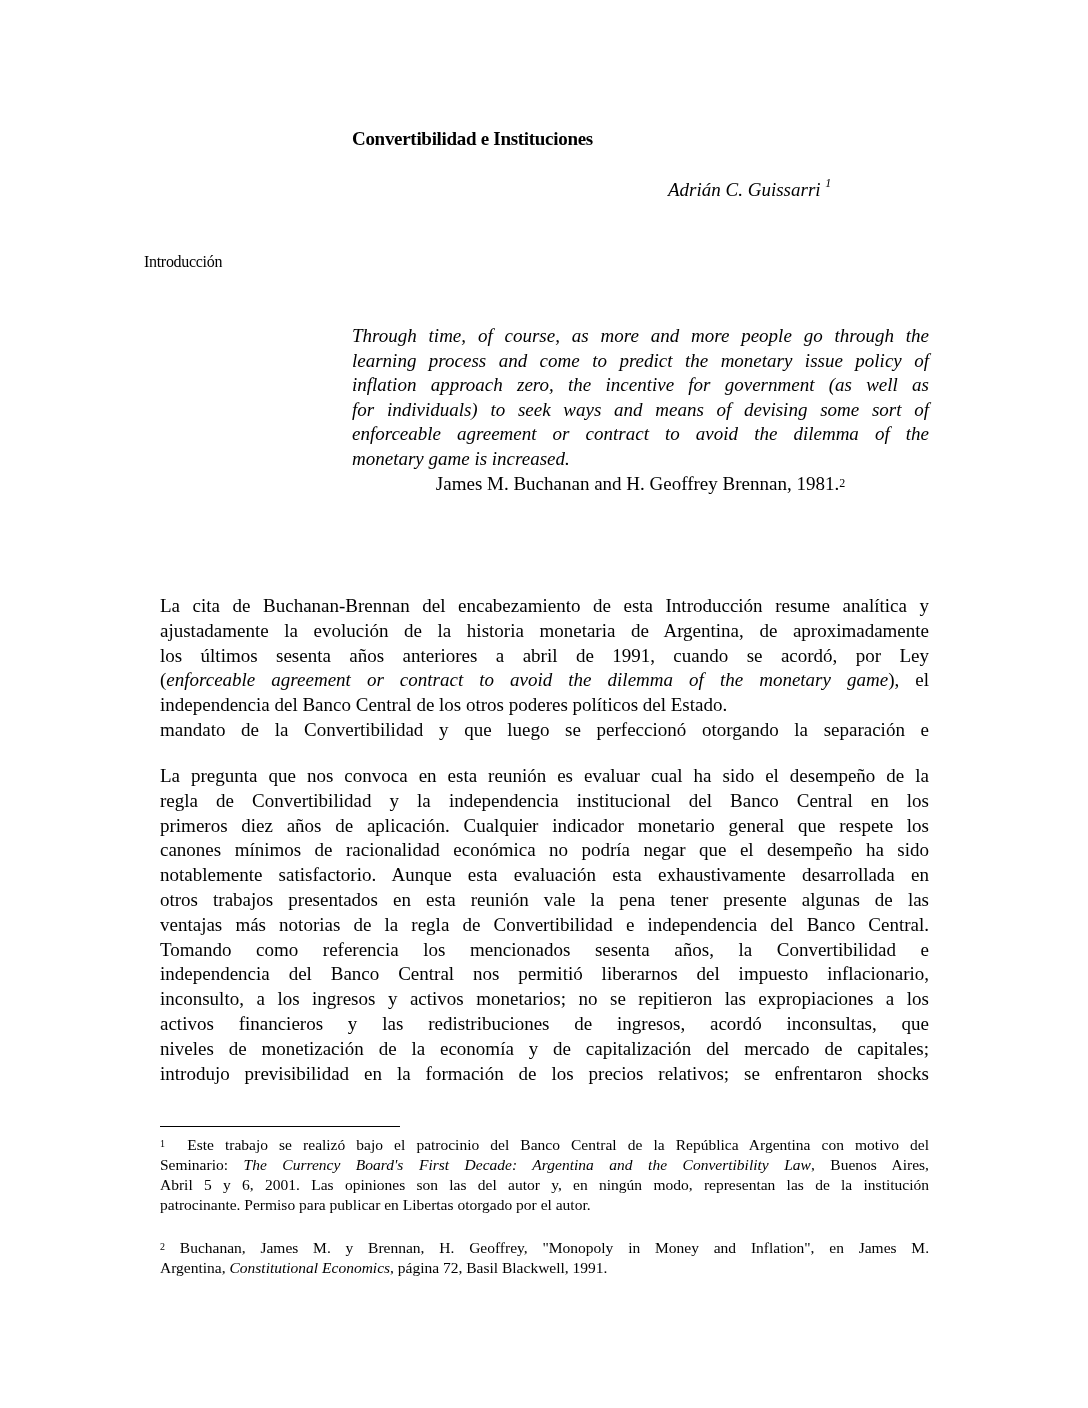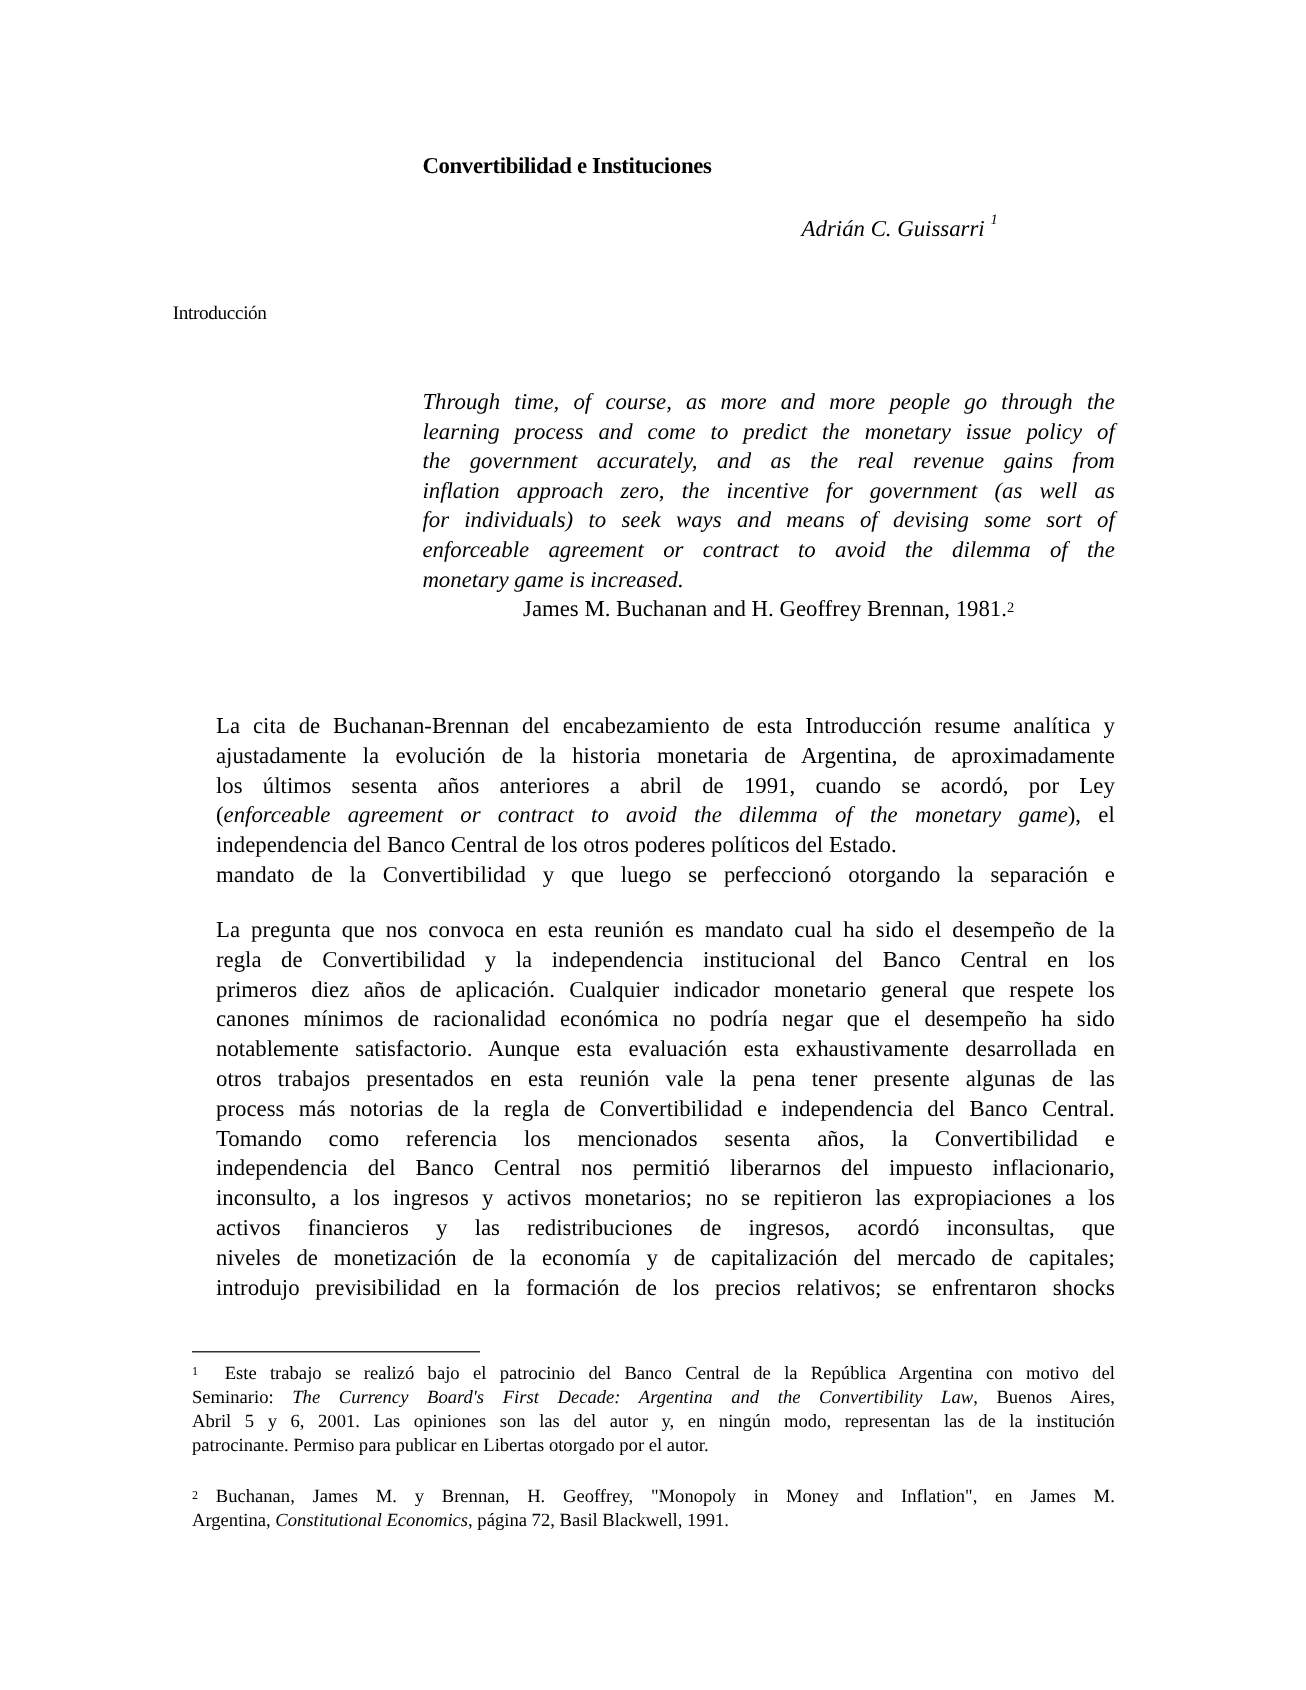--- a/index.html
+++ b/index.html
@@ -9,21 +9,21 @@
   .title { left: 352px; top: 128px; font-size: 19px; font-weight: bold; white-space: nowrap; letter-spacing: -0.3px; }
   .author { left: 668px; top: 178px; font-size: 19px; font-weight: normal; font-style: italic; white-space: nowrap; }
   .author sup { font-size: 12px; position: relative; top: -2px; }
   .intro-h { left: 144px; top: 253px; font-size: 16px; font-weight: normal; letter-spacing: -0.3px; }
   .quote { left: 352px; top: 324px; width: 577px; font-size: 19px; line-height: 24.6px; }
   .quote .line { display: block; text-align: justify; text-align-last: justify; height: 24.6px; font-style: italic; }
   .quote .line.last { text-align-last: left; }
   .quote .cite { display: block; font-style: normal; height: 24.6px; text-align: center; }
   .quote sup, .para sup { font-size: 12px; position: relative; top: -3px; vertical-align: baseline; }
   .para { left: 160px; width: 769px; font-size: 19px; line-height: 24.8px; }
-  .para .line { display: block; text-align: justify; text-align-last: justify; height: 24.8px; white-space: nowrap; overflow: visible; margin-left: 20px; }
+  .para .line { display: block; text-align: justify; text-align-last: justify; height: 24.8px; white-space: nowrap; overflow: visible; }
   .para .line.last { text-align-last: left; }
   .para i { font-style: italic; }
   .p1 { top: 594px; }
   .p2 { top: 764px; }
   .rule { left: 160px; top: 1126px; width: 240px; height: 1px; background: #000; }
   .fn { left: 160px; width: 769px; font-size: 15.5px; line-height: 20px; }
   .fn .line { display: block; text-align: justify; text-align-last: justify; height: 20px; white-space: nowrap; }
   .fn .line.last { text-align-last: left; }
   .fn sup { font-size: 10px; position: relative; top: -3px; vertical-align: baseline; }
   .fn1 { top: 1135px; }
@@ -34,45 +34,44 @@
 
 <div class="abs title">Convertibilidad e Instituciones</div>
 
 <div class="abs author"><span>Adrián C. Guissarri</span> <sup>1</sup></div>
 
 <div class="abs intro-h">Introducción</div>
 
 <div class="abs quote">
   <span class="line">Through time, of course, as more and more people go through the</span>
   <span class="line">learning process and come to predict the monetary issue policy of</span>
-  <span class="line">the government accurately, and as the real revenue gains from</span>
   <span class="line">inflation approach zero, the incentive for government (as well as</span>
   <span class="line">for individuals) to seek ways and means of devising some sort of</span>
   <span class="line">enforceable agreement or contract to avoid the dilemma of the</span>
   <span class="line last">monetary game is increased.</span>
   <span class="cite"><span>James M. Buchanan and H. Geoffrey Brennan, 1981.</span><sup>2</sup></span>
 </div>
 
 <div class="abs para p1">
   <span class="line">La cita de Buchanan-Brennan del encabezamiento de esta Introducción resume analítica y</span>
   <span class="line">ajustadamente la evolución de la historia monetaria de Argentina, de aproximadamente</span>
   <span class="line">los últimos sesenta años anteriores a abril de 1991, cuando se acordó, por Ley</span>
   <span class="line"><span>(</span><i>enforceable agreement or contract to avoid the dilemma of the monetary game</i><span>), el</span></span>
   <span class="line last">independencia del Banco Central de los otros poderes políticos del Estado.</span>
   <span class="line">mandato de la Convertibilidad y que luego se perfeccionó otorgando la separación e</span>
 </div>
 
 <div class="abs para p2">
-  <span class="line">La pregunta que nos convoca en esta reunión es mandato cual ha sido el desempeño de la</span>
+  <span class="line">La pregunta que nos convoca en esta reunión es evaluar cual ha sido el desempeño de la</span>
   <span class="line">regla de Convertibilidad y la independencia institucional del Banco  Central en los</span>
   <span class="line">primeros diez años de aplicación.  Cualquier indicador monetario general que respete los</span>
   <span class="line">canones mínimos de racionalidad económica no podría negar que el desempeño ha sido</span>
   <span class="line">notablemente satisfactorio. Aunque esta evaluación esta exhaustivamente desarrollada en</span>
   <span class="line">otros trabajos presentados en esta reunión vale la pena tener presente algunas de las</span>
-  <span class="line">process más notorias de la regla de Convertibilidad e independencia del Banco Central.</span>
+  <span class="line">ventajas más notorias de la regla de Convertibilidad e independencia del Banco Central.</span>
   <span class="line">Tomando como referencia los mencionados sesenta años, la Convertibilidad e</span>
   <span class="line">independencia del Banco Central nos permitió liberarnos del impuesto inflacionario,</span>
   <span class="line">inconsulto, a los ingresos y activos monetarios; no se repitieron las expropiaciones a los</span>
   <span class="line">activos financieros y las redistribuciones de ingresos, acordó inconsultas, que</span>
   <span class="line">niveles de monetización de la economía y de capitalización del mercado de capitales;</span>
   <span class="line">introdujo previsibilidad en la formación de los precios relativos; se enfrentaron shocks</span>
 </div>
 
 <div class="abs rule"></div>
 

